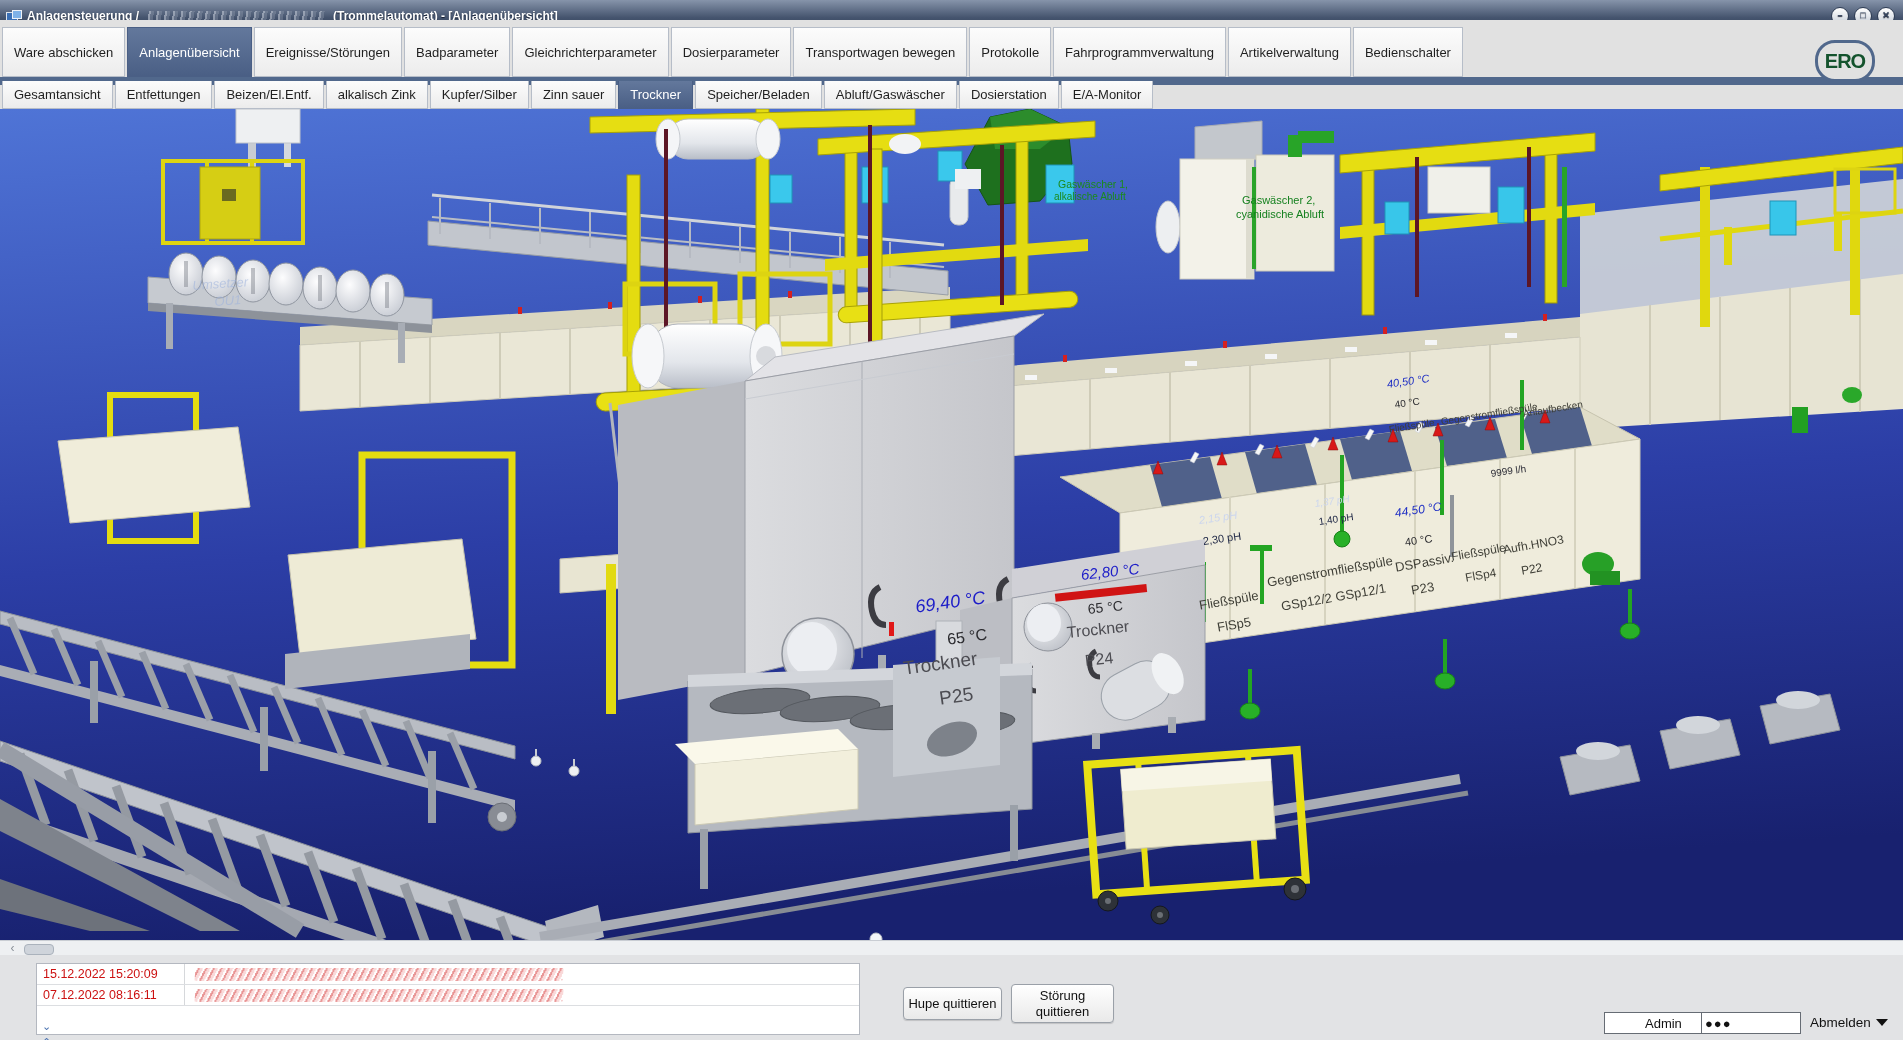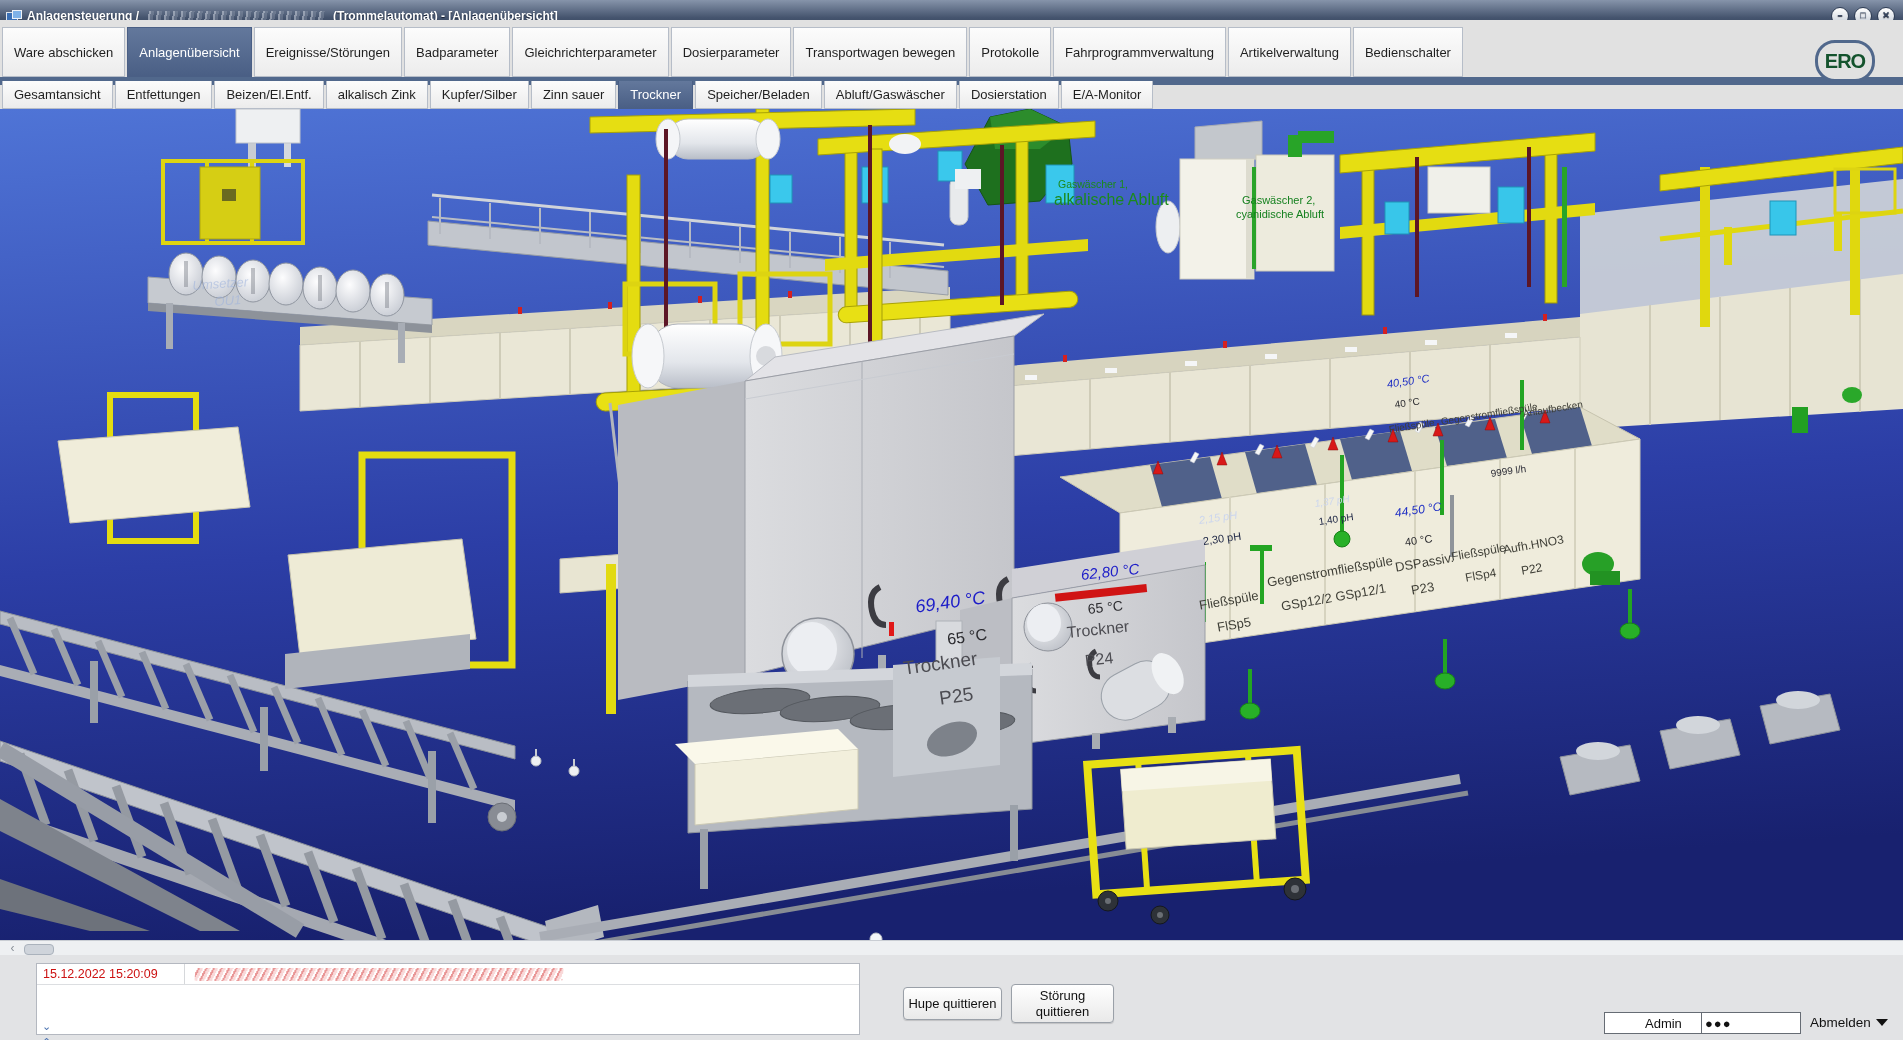--- a/index.html
+++ b/index.html
@@ -487,21 +487,21 @@
     <circle cx="536" cy="652" r="5" fill="#eef0f3" stroke="#b8bcc2"></circle>
     <circle cx="574" cy="662" r="5" fill="#eef0f3" stroke="#b8bcc2"></circle>
     <line x1="536" y1="640" x2="536" y2="648" stroke="#c8ccd2" stroke-width="2"></line>
     <line x1="574" y1="650" x2="574" y2="658" stroke="#c8ccd2" stroke-width="2"></line>
   </g>
 </svg>
 <div id="scene-labels">
       <div class="scene-label" style="left: 192px; top: 169px; font-size: 13px; color: rgb(157, 178, 220); transform: rotate(-4deg); font-style: italic; opacity: 0.55;">Umsetzer</div>
       <div class="scene-label" style="left: 214px; top: 185px; font-size: 13px; color: rgb(157, 178, 220); transform: rotate(-4deg); font-style: italic; opacity: 0.55;">OU1</div>
       <div class="scene-label" style="left: 1058px; top: 69px; font-size: 10.5px; color: rgb(27, 138, 27);">Gaswäscher 1,</div>
-      <div class="scene-label" style="left: 1054px; top: 82px; font-size: 16px; color: rgb(27, 138, 27);">alkalische Abluft</div>
+      <div class="scene-label" style="left: 1054px; top: 82px; font-size: 10px; color: rgb(27, 138, 27);">alkalische Abluft</div>
       <div class="scene-label" style="left: 1242px; top: 85px; font-size: 11px; color: rgb(21, 128, 31);">Gaswäscher 2,</div>
       <div class="scene-label" style="left: 1236px; top: 99px; font-size: 11px; color: rgb(21, 128, 31);">cyanidische Abluft</div>
       <div class="scene-label" style="left: 914px; top: 488px; font-size: 18px; color: rgb(28, 28, 200); transform: rotate(-8deg); font-style: italic;">69,40 °C</div>
       <div class="scene-label" style="left: 946px; top: 522px; font-size: 16px; color: rgb(44, 44, 48); transform: rotate(-8deg);">65 °C</div>
       <div class="scene-label" style="left: 902px; top: 549px; font-size: 19px; color: rgb(76, 76, 82); transform: rotate(-8deg);">Trockner</div>
       <div class="scene-label" style="left: 938px; top: 579px; font-size: 19px; color: rgb(76, 76, 82); transform: rotate(-8deg);">P25</div>
       <div class="scene-label" style="left: 1080px; top: 457px; font-size: 15px; color: rgb(28, 28, 200); transform: rotate(-6deg); font-style: italic;">62,80 °C</div>
       <div class="scene-label" style="left: 1087px; top: 492px; font-size: 14px; color: rgb(44, 44, 48); transform: rotate(-6deg);">65 °C</div>
       <div class="scene-label" style="left: 1066px; top: 515px; font-size: 16px; color: rgb(76, 76, 82); transform: rotate(-6deg);">Trockner</div>
       <div class="scene-label" style="left: 1084px; top: 543px; font-size: 16px; color: rgb(76, 76, 82); transform: rotate(-6deg);">P24</div>
@@ -534,20 +534,24 @@
   <div class="arr">‹</div>
   <div class="thumb"></div>
 </div>
 
 <div class="alarmbox">
   <div class="alarm-rows" id="alarm-rows">
       <div class="alarm-row">
         <span class="alarm-date">15.12.2022 15:20:09</span>
         <div class="scribble"></div>
       </div>
+      <div class="alarm-row">
+        <span class="alarm-date">07.12.2022 08:16:11</span>
+        <div class="scribble"></div>
+      </div>
     </div>
   <div class="vscroll">
     <div class="up">⌃</div>
     <div class="vthumb"></div>
     <div class="down">⌄</div>
   </div>
 </div>
 
 <div class="btn" id="btn-hupe">Hupe quittieren</div>
 <div class="btn" id="btn-stoerung">

